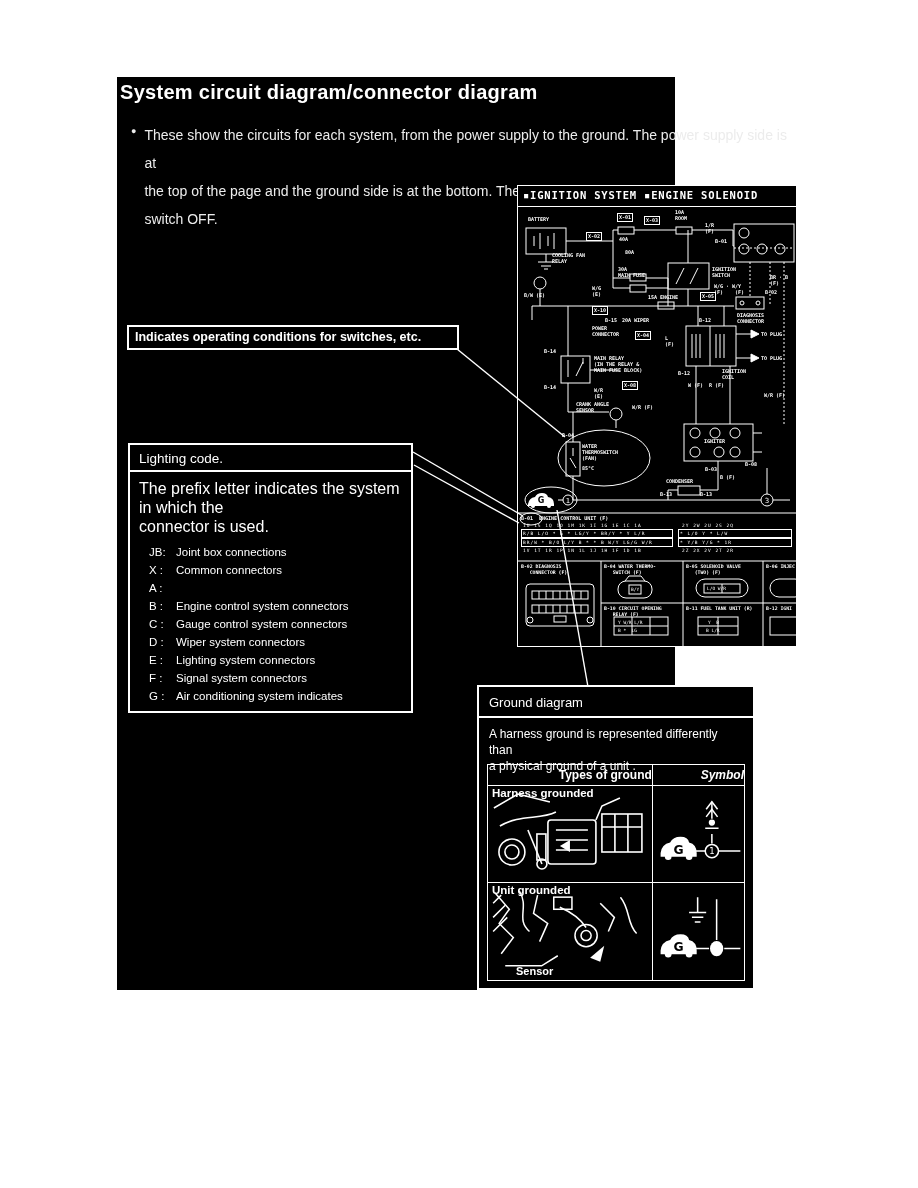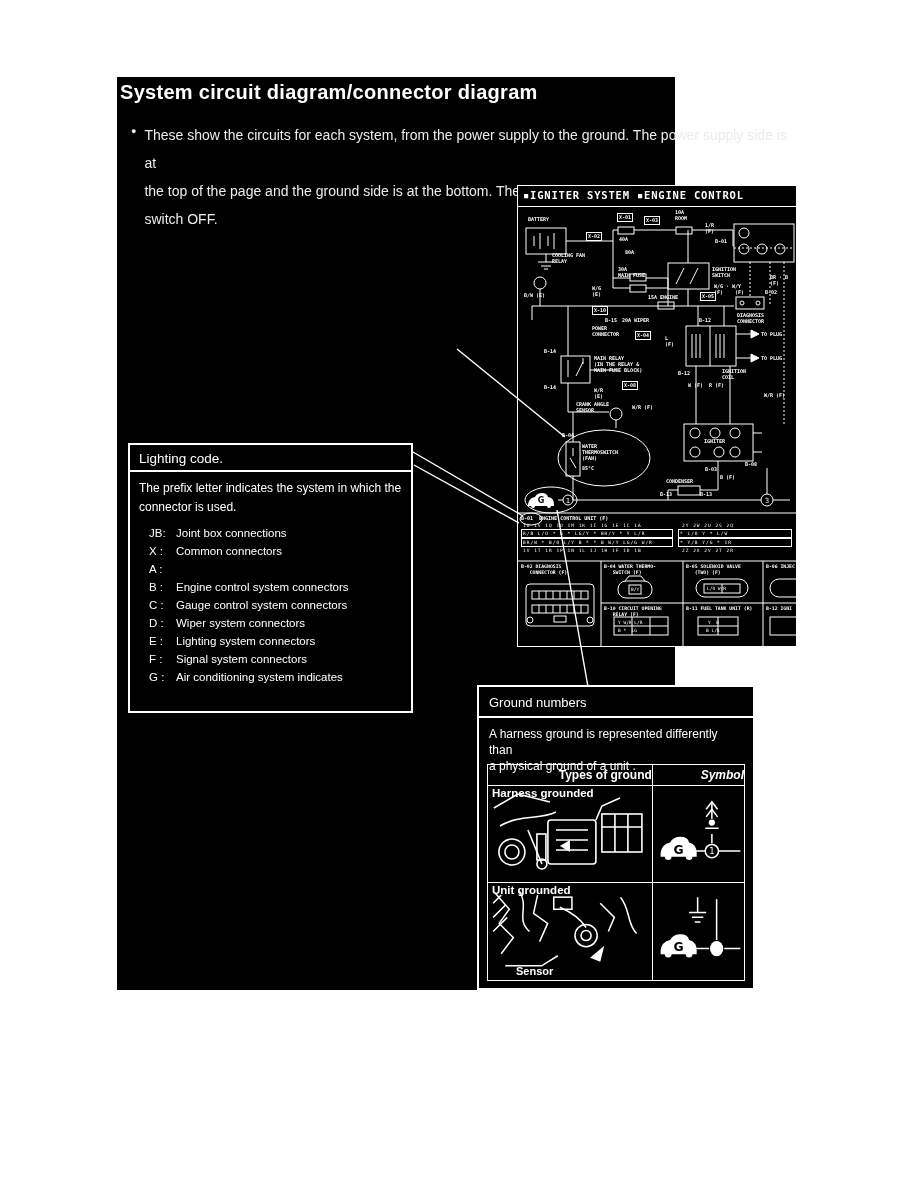--- a/index.html
+++ b/index.html
@@ -13,21 +13,21 @@
   .intro .t{font-size:14px;line-height:28px;white-space:pre-line;}
   .below{position:absolute;left:30px;top:111px;font-size:13.5px;color:#ececec;}
 
   
   .callout1{position:absolute;left:10px;top:250px;width:322px;height:21px;border:2px solid #fff;
             font-size:12.5px;font-weight:bold;line-height:21px;padding-left:6px;background:#000;}
 
   
   .ccbox{position:absolute;left:11px;top:368px;width:281px;height:266px;border:2px solid #fff;background:#000;}
   .ccbox .hdr{padding:6px 9px 4px;font-size:13.5px;border-bottom:2px solid #fff;}
-  .ccbox .bd{padding:7px 9px 2px;font-size:12px;line-height:19px;white-space:pre-line;}
+  .ccbox .bd{padding:7px 9px 2px;font-size:16px;line-height:19px;white-space:pre-line;}
   .cclist{padding:5px 0 0 19px;font-size:11.5px;line-height:18px;font-weight:normal;}
   .ccitem{display:flex;}
   .cccode{width:27px;flex:none;}
   .cclabel{white-space:pre-line;}
 
   
   .gnbox{position:absolute;left:360px;top:610px;width:274px;height:301px;border:2px solid #fff;background:#000;}
   .gnbox .hdr{padding:8px 10px 6px;font-size:13px;border-bottom:2px solid #fff;}
   .gnbox .bd{padding:8px 10px 2px;font-size:12px;line-height:16px;white-space:pre-line;}
   .gtable{position:absolute;left:8px;top:77px;width:256px;height:215px;border:1px solid #fff;}
@@ -70,21 +70,21 @@
     <div class="title">System circuit diagram/connector diagram</div>
 
     <div class="intro">
       <span class="b">●</span>
       <span class="t">These show the circuits for each system, from the power supply to the ground. The power supply side is at
 the top of the page and the ground side is at the bottom. The diagrams describe circuits with the ignition
 switch OFF.</span>
     </div>
 
     <div class="panel">
-      <div class="phdr">▪IGNITER SYSTEM ▪ENGINE CONTROL</div>
+      <div class="phdr">▪IGNITION SYSTEM ▪ENGINE SOLENOID</div>
 
       <svg class="pwires" viewBox="0 0 278 460">
         <g stroke="#fff" stroke-width="1" fill="none">
           <g>
             <rect x="8" y="42" width="40" height="26"></rect>
             <path d="M16 50 V60 M22 47 V63 M30 50 V60 M36 47 V63 M28 68 V76 M20 76 H36 M23 80 H33 M26 83 H30 M48 55 H95"></path>
           </g>
           <g>
             <path d="M95 44 V102 M95 44 H100 M116 44 H158 M174 44 H215 M215 44 V60 M215 60 H216"></path>
             <rect x="100" y="41" width="16" height="7"></rect>
@@ -306,20 +306,21 @@
       <span class="bt" style="left:86px;top:420px">B-10 CIRCUIT OPENING
    RELAY (F)</span>
       <span class="tiny" style="left:100px;top:434px">Y W/R L/R</span>
       <span class="tiny" style="left:100px;top:442px">B *  LG</span>
       <span class="bt" style="left:168px;top:420px">B-11 FUEL TANK UNIT (R)</span>
       <span class="tiny" style="left:190px;top:434px">Y  B</span>
       <span class="tiny" style="left:188px;top:442px">B L/R</span>
       <span class="bt" style="left:248px;top:420px">B-12 IGNI</span>
     </div>
 
+    <div class="callout1">Indicates operating conditions for switches, etc.</div>
 
     <div class="ccbox">
       <div class="hdr">Lighting code.</div>
       <div class="bd">The prefix letter indicates the system in which the
 connector is used.</div>
       <div class="cclist">
         <div class="ccitem">
             <span class="cccode">JB:</span>
             <span class="cclabel">Joint box connections</span>
           </div>
@@ -351,21 +352,21 @@
             <span class="cclabel">Signal system connectors</span>
           </div>
         <div class="ccitem">
             <span class="cccode">G :</span>
             <span class="cclabel">Air conditioning system indicates</span>
           </div>
       </div>
     </div>
 
     <div class="gnbox">
-      <div class="hdr">Ground numbers</div>
+      <div class="hdr">Ground diagram</div>
       <div class="bd">A harness ground is represented differently than
 a  physical ground of a unit .</div>
       <div class="gtable">
         <div class="gthead">
           <div class="c1">Types of ground</div>
           <div class="c2">Symbol</div>
         </div>
         <div class="gtrow">
           <div class="c1">
             <span class="gcap">Harness grounded</span>

